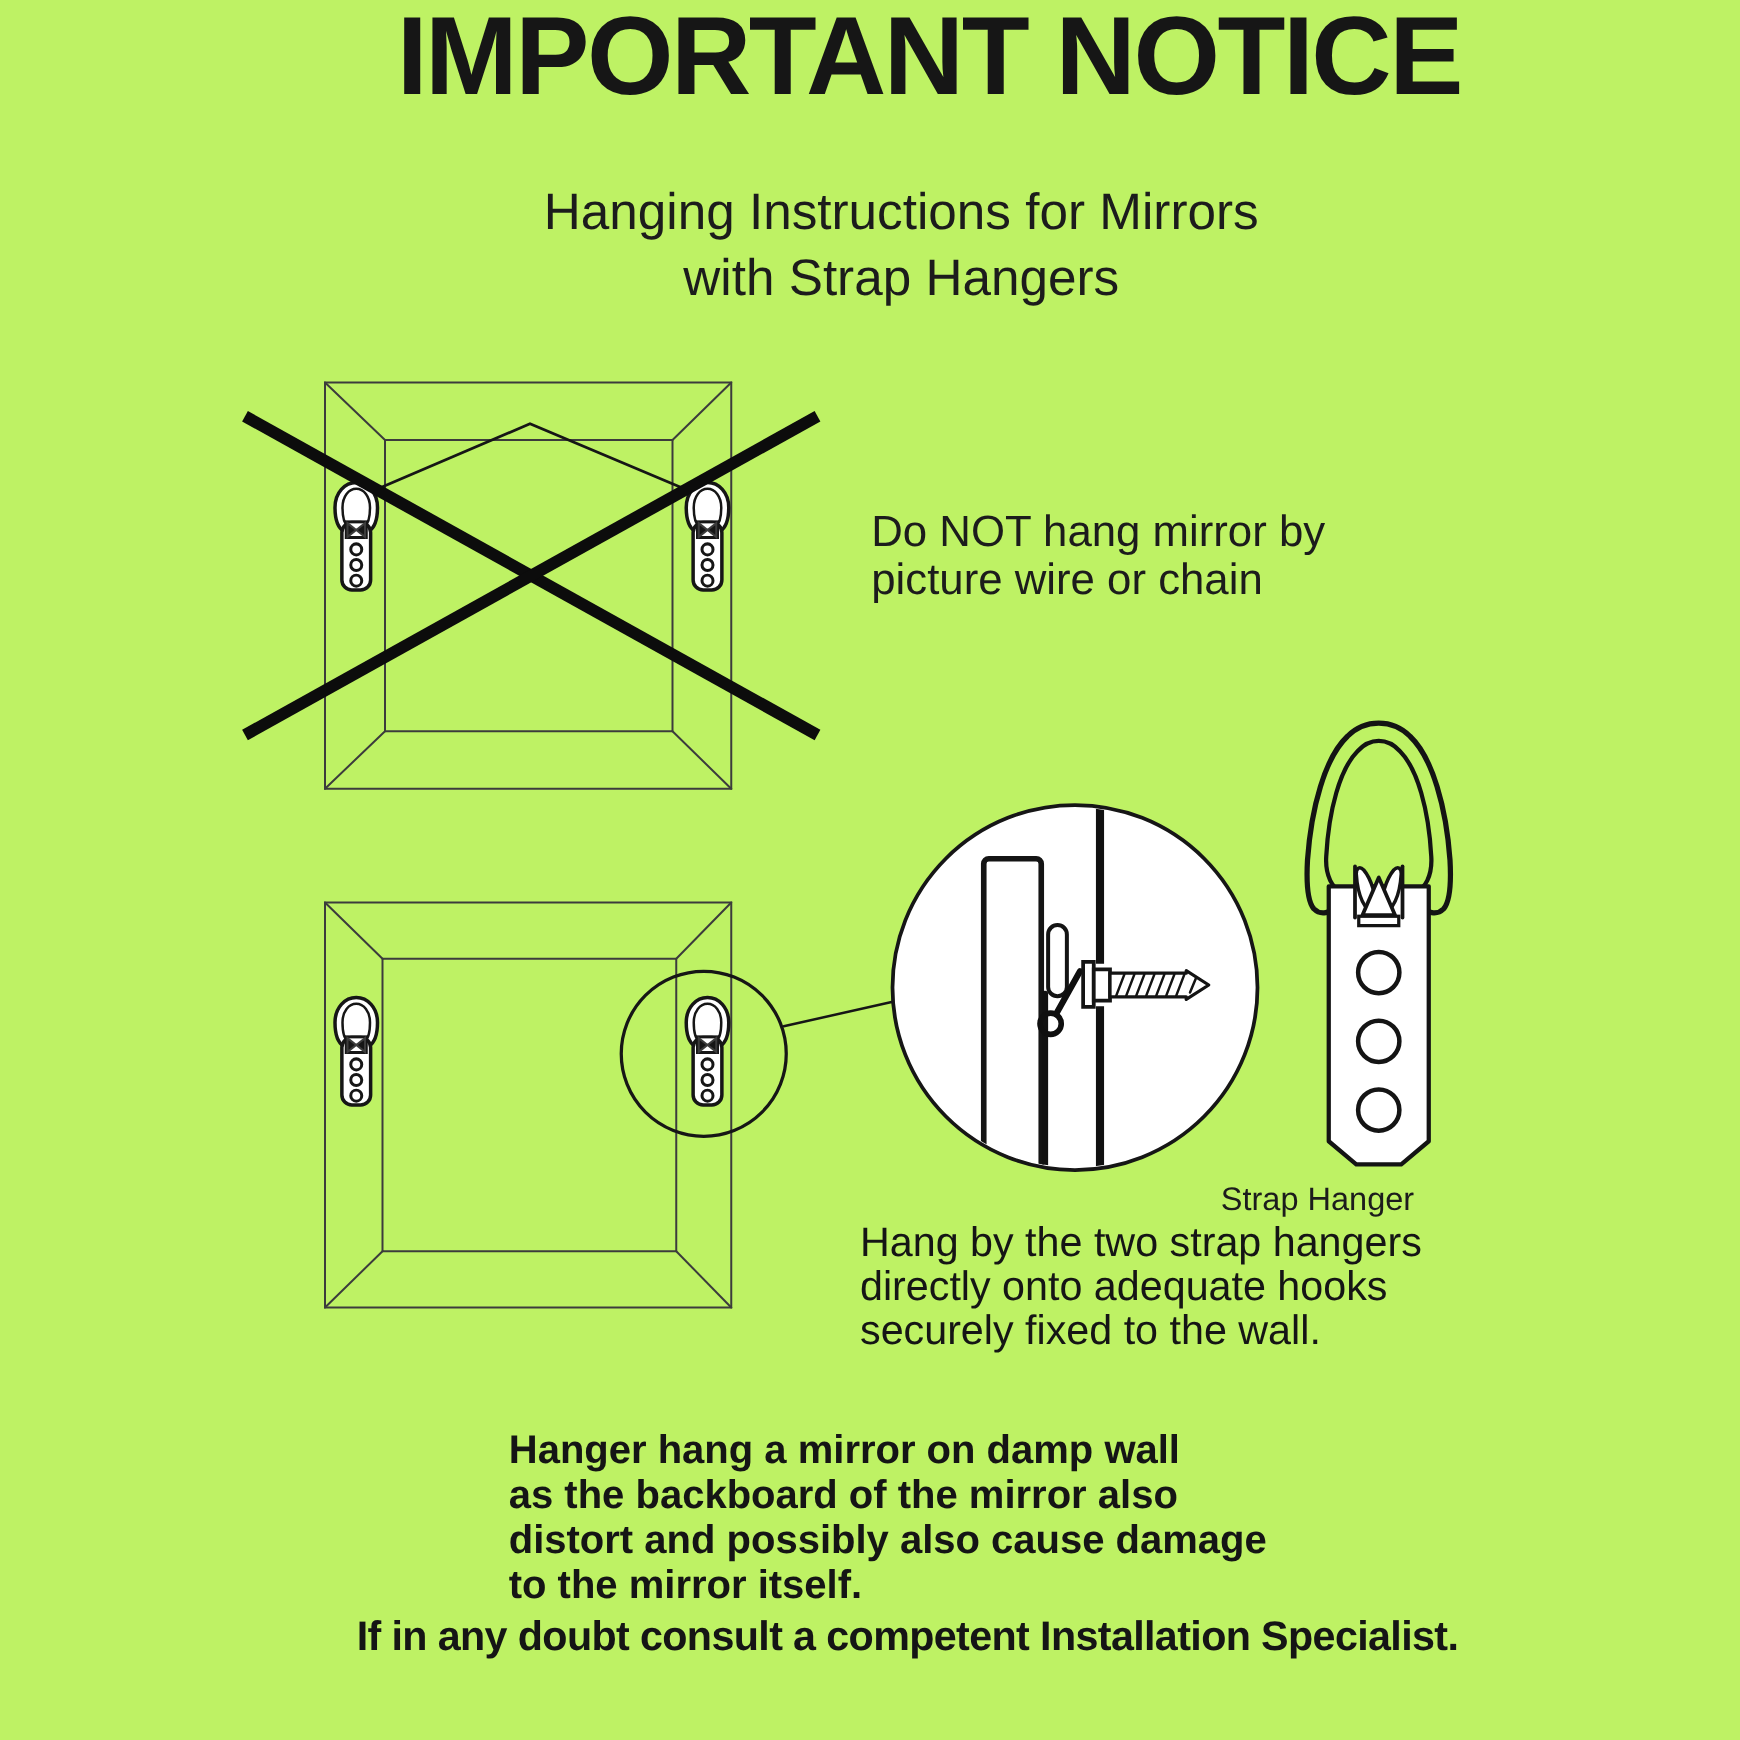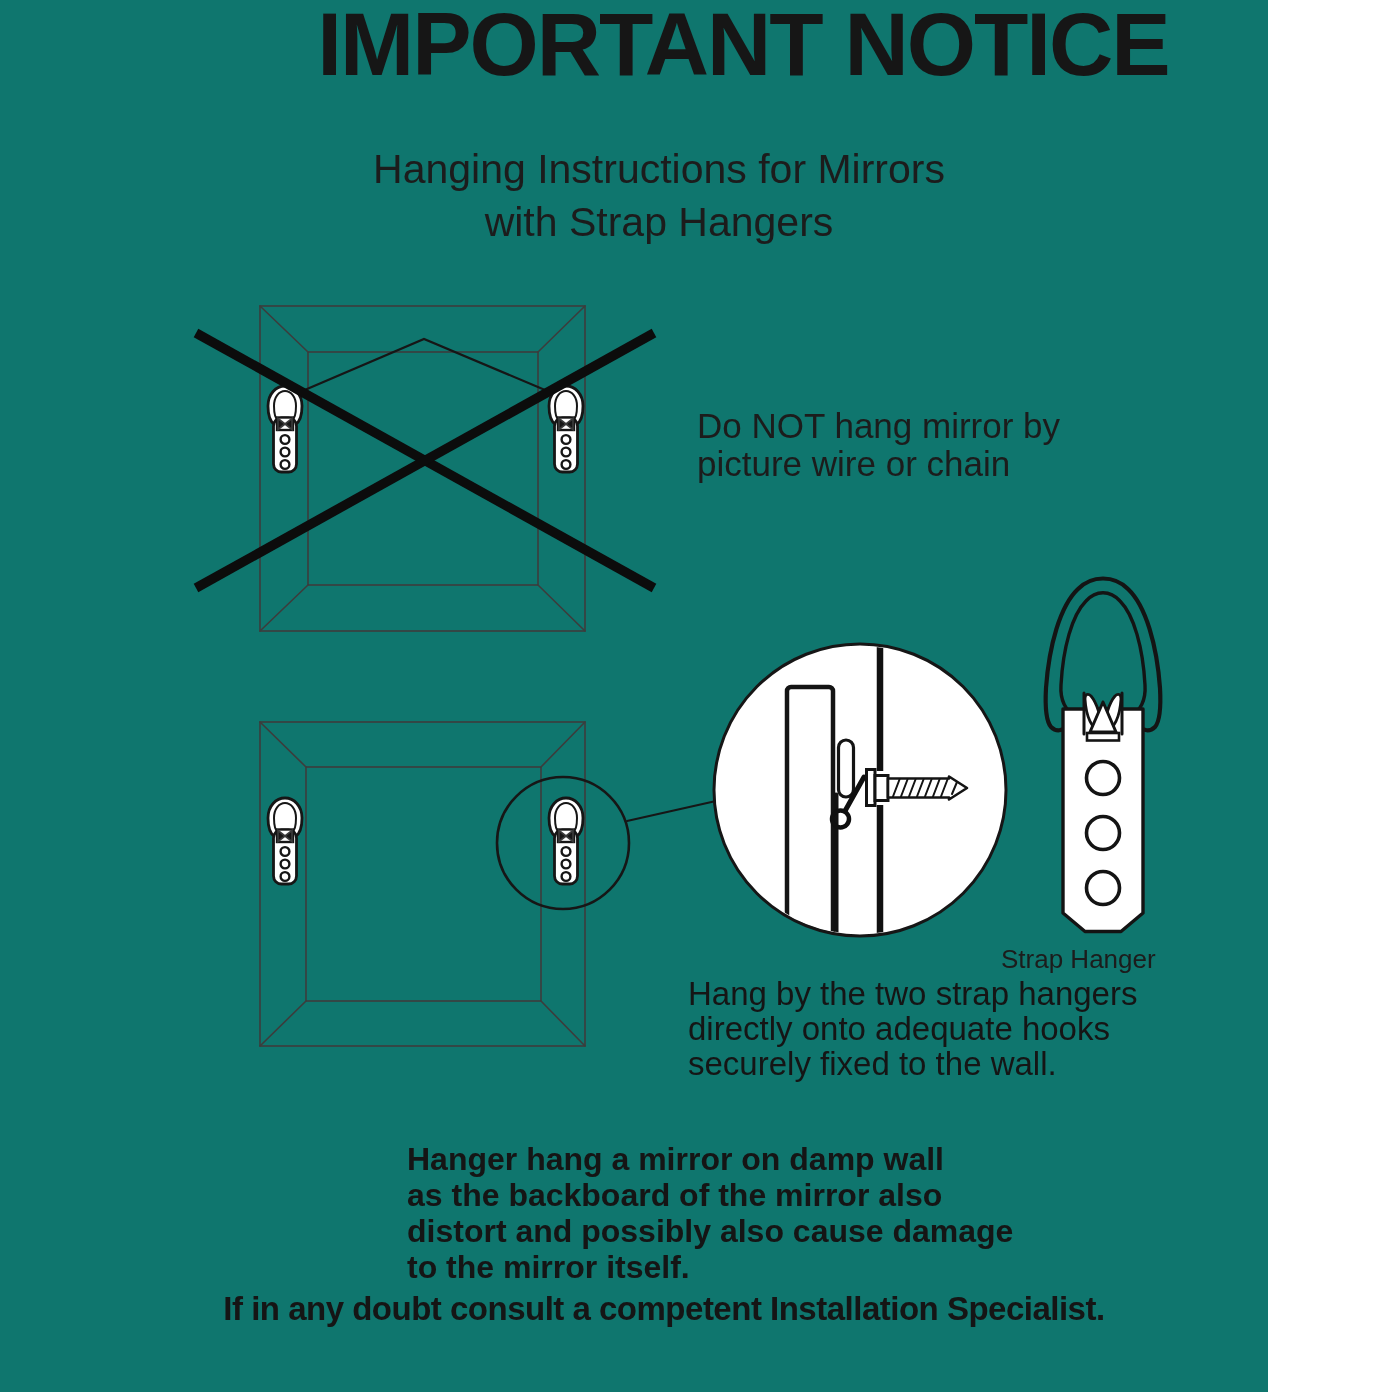--- a/index.html
+++ b/index.html
@@ -1,19 +1,19 @@
 <!DOCTYPE html>
 <html><head>
 <meta charset="utf-8">
 <style>
   html,body{margin:0;padding:0;background:#ffffff;}
   #page{
     position:relative;
-    width:1268px;height:1392px;
-    background:#0f766e;
+    width:1392px;height:1392px;
+    background:#bef264;
     font-family:"Liberation Sans", sans-serif;
     color:#1a1a1a;
     overflow:hidden;
   }
   .abs{position:absolute;}
   #title{
     left:94px;top:-4px;width:1298px;
     text-align:center;
     font-weight:bold;font-size:89px;line-height:96px;
     letter-spacing:-2px;color:#161616;white-space:nowrap;
@@ -21,21 +21,22 @@
   #subtitle{
     left:50px;top:99px;right:0;
     text-align:center;
     font-size:41px;line-height:53px;font-weight:normal;color:#1c1c1c;margin-top:44px;
   }
   #wire-warning{
     left:697px;top:407px;
     font-size:35px;line-height:38px;color:#1c1c1c;
   }
   #strap-hanger-label{
-    left:1001px;top:944px;width:200px;
+    left:954px;top:944px;width:200px;
+    text-align:center;
     font-size:26px;line-height:30px;color:#1c1c1c;
   }
   #hang-instruction{
     left:688px;top:976px;
     font-weight:normal;font-size:33px;line-height:35px;color:#151515;
   }
   #damp-warning{
     left:407px;top:1141px;
     font-weight:bold;font-size:32px;line-height:36px;color:#151515;
   }

